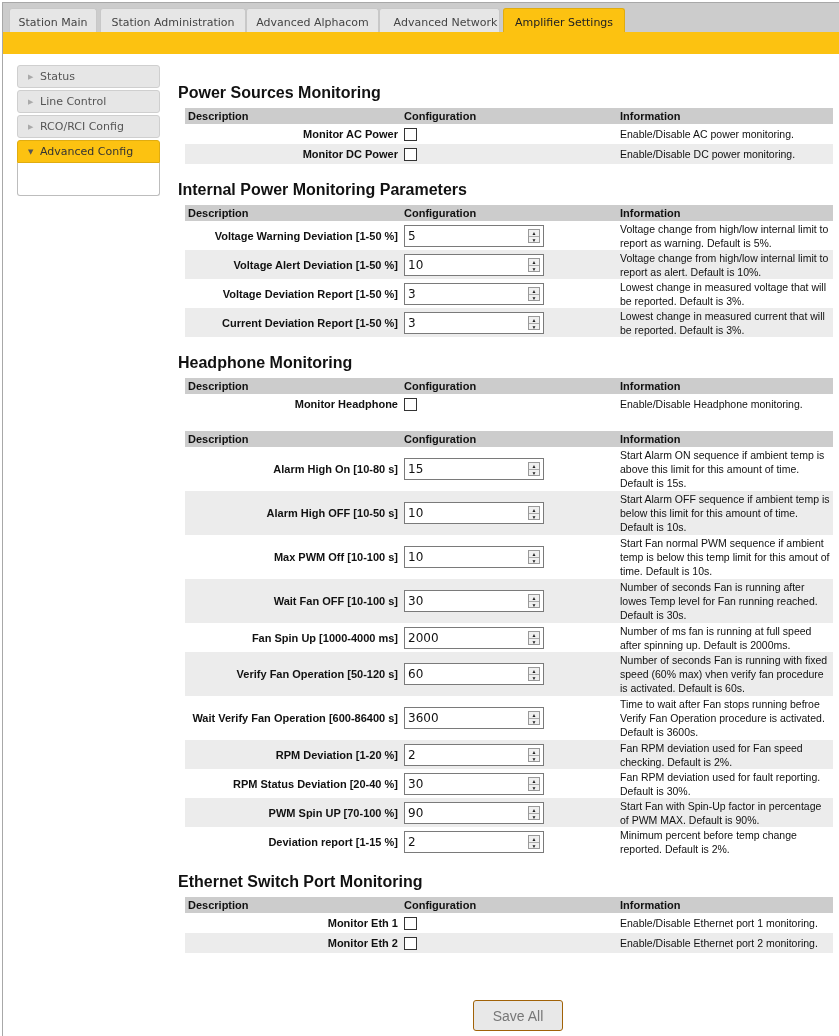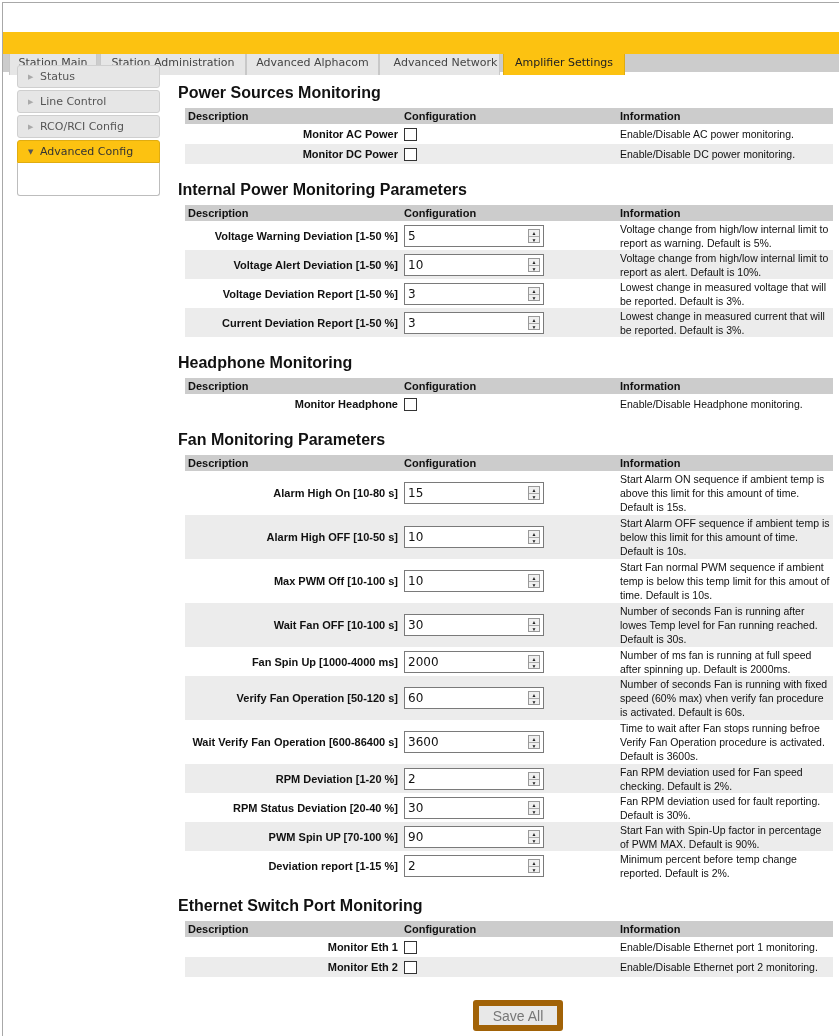--- a/index.html
+++ b/index.html
@@ -3,21 +3,21 @@
 <meta charset="utf-8">
 <style>
   * { box-sizing: border-box; margin: 0; padding: 0; }
   html, body { width: 839px; height: 1036px; background: #ffffff; overflow: hidden; }
   body { font-family: "Liberation Sans", sans-serif; font-size: 11px; color: #111; position: relative; }
 
   
   .frame { position: absolute; left: 2px; top: 2px; width: 837px; height: 1034px; border-left: 1px solid #a8a8a8; border-top: 1px solid #a8a8a8; }
 
   
-  .tabbar { position: absolute; left: 3px; top: 3px; width: 836px; height: 29px; background: #cccccc; margin-top: 40px; }
+  .tabbar { position: absolute; left: 3px; top: 3px; width: 836px; height: 29px; background: #cccccc; }
   .tab { position: absolute; top: 5px; height: 27px; background: #e6e6e6; border: 1px solid #c8c8c8; border-bottom: none; border-radius: 3px 3px 0 0; font-family: "DejaVu Sans", sans-serif; font-size: 11px; color: #444; display: flex; align-items: center; justify-content: center; cursor: pointer; }
   .tab.active { background: #fcc211; border-color: #e0ac10; color: #222; }
   .tab-stripe { position: absolute; left: 3px; top: 32px; width: 836px; height: 22px; background: #fcc211; }
 
   
   .sidebar { position: absolute; left: 17px; top: 65px; width: 143px; }
   .side-item { height: 23px; margin-bottom: 2px; background: #e6e6e6; border: 1px solid #cfcfcf; border-radius: 3px; display: flex; align-items: center; padding-left: 10px; font-family: "DejaVu Sans", sans-serif; font-size: 11px; color: #555; cursor: pointer; }
   .side-item .arrow { font-size: 7px; color: #aaa; width: 12px; display: inline-block; }
   .side-item.active { background: #fcc211; border-color: #e0ac10; color: #333; border-radius: 3px 3px 0 0; margin-bottom: 0; }
   .side-item.active .arrow { color: #555; }
@@ -40,21 +40,21 @@
   .chk { width: 13px; height: 13px; border: 1px solid #333; background: #fff; display: inline-block; vertical-align: middle; cursor: pointer; }
   .spin { position: relative; width: 140px; height: 22px; border: 1px solid #7a7a7a; background: #fff; display: inline-block; vertical-align: middle; }
   .spin input { border: none; outline: none; background: transparent; width: 115px; height: 20px; padding-left: 3px; font-family: "DejaVu Sans", sans-serif; font-size: 12px; color: #111; }
   .spin .btns { position: absolute; right: 3px; top: 3px; width: 12px; height: 14px; border: 1px solid #999; background: #f0f0f0; display: flex; flex-direction: column; }
   .spin .btns span { flex: 1; display: flex; align-items: center; justify-content: center; font-size: 5px; line-height: 6px; color: #222; cursor: pointer; }
   .spin .btns span + span { border-top: 1px solid #aaa; }
 
   .gap-sec { height: 17px; }
 
   .save-wrap { position: absolute; left: 473px; top: 1000px; }
-  .save-btn { width: 90px; height: 31px; background: #e8e8e8; border: 6px solid #a16207; border-radius: 3px; font-family: "Liberation Sans", sans-serif; font-size: 14px; color: #777; display: flex; align-items: center; justify-content: center; cursor: pointer; }
+  .save-btn { width: 90px; height: 31px; background: #e8e8e8; border: 1px solid #a16207; border-radius: 3px; font-family: "Liberation Sans", sans-serif; font-size: 14px; color: #777; display: flex; align-items: center; justify-content: center; cursor: pointer; }
 </style>
 </head>
 <body>
 
 <div class="frame"></div>
 
 <div class="tabbar">
   <div class="tab" style="left:6px;width:88px;">Station Main</div>
   <div class="tab" style="left:243px;width:133px;">Advanced Alphacom</div>
   <div class="tab" style="left:97px;width:146px;">Station Administration</div>
@@ -161,21 +161,20 @@
     </tr>
     <tr class="row20">
       <td class="desc">Monitor Headphone</td>
       <td class="conf"><span class="chk"></span></td>
       <td class="info">Enable/Disable Headphone monitoring.</td>
     </tr>
   </tbody>
     </table>
   <div class="gap-sec"></div>
 
-  <div class="section-title">Fan Monitoring Parameters</div>
   <table class="cfg">
     <tbody>
         <tr>
       <th>Description</th>
       <th>Configuration</th>
       <th>Information</th>
     </tr>
     <tr class="row44">
       <td class="desc">Alarm High On [10-80 s]</td>
       <td class="conf"><span class="spin"><input value="15" style=""><span class="btns">

